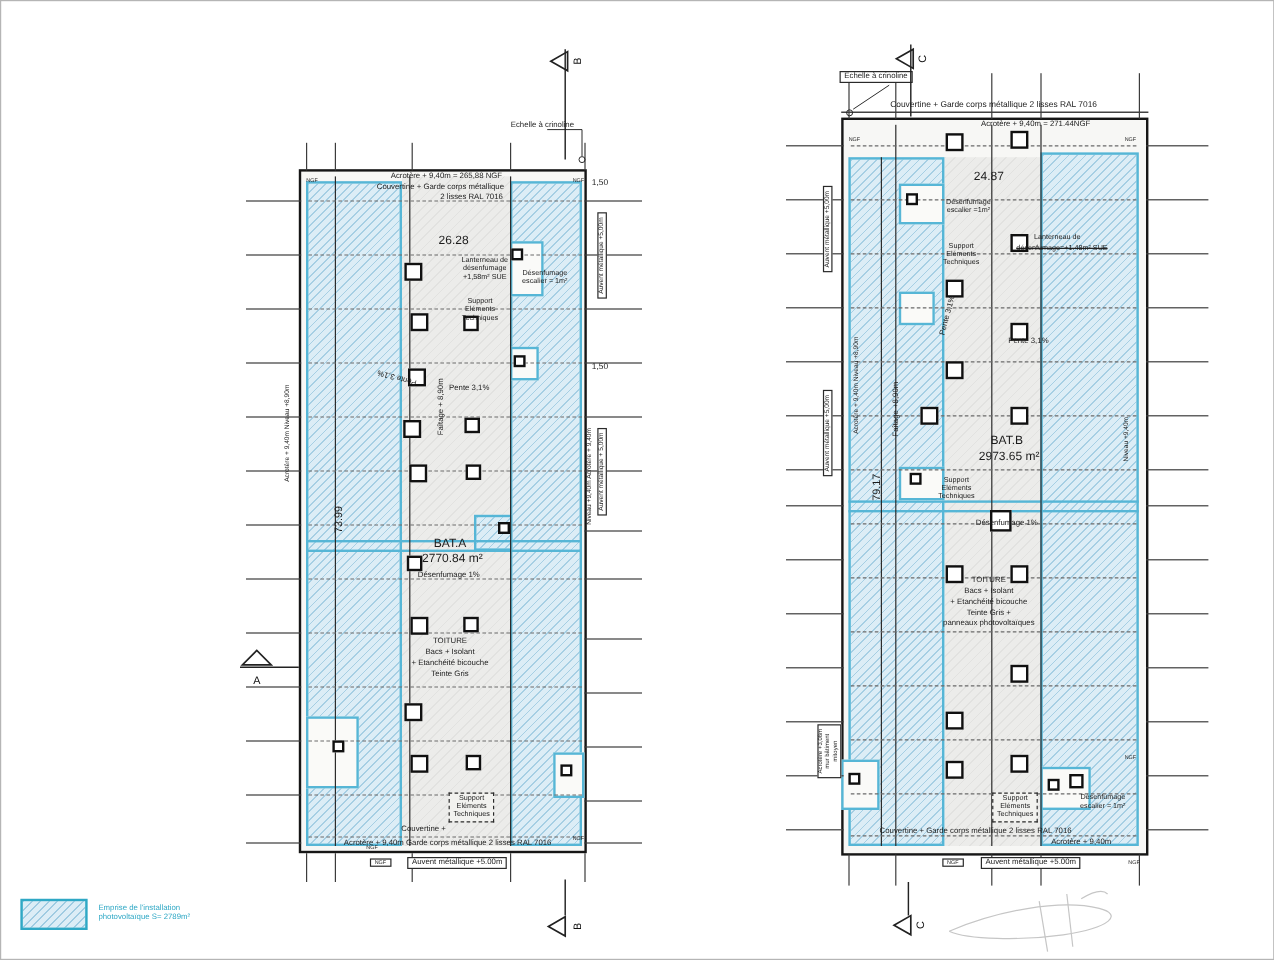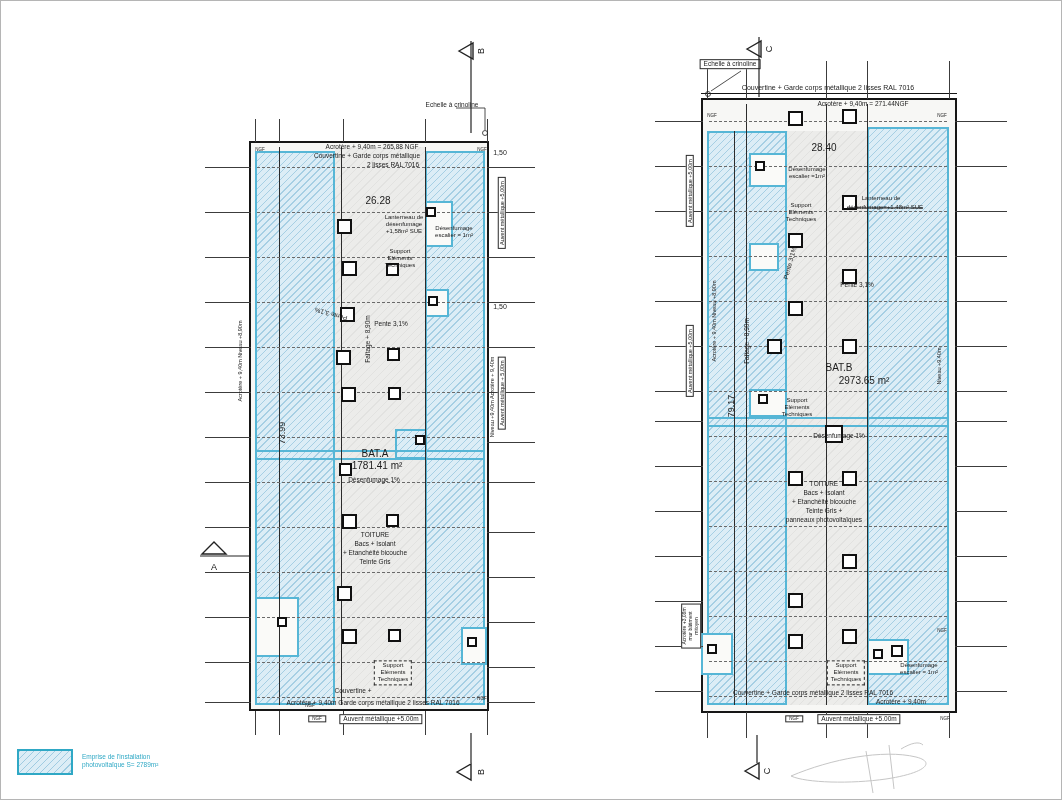--- a/index.html
+++ b/index.html
@@ -134,21 +134,21 @@
 +1,58m² SUE</div>
     <div class="ann pre" style="left: 453px; top: 231px; font-size: 6px;">Désenfumage
 escalier = 1m²</div>
     <div class="ann pre" style="left: 399px; top: 258px; font-size: 6px;">Support
 Eléments
 Techniques</div>
     <div class="ann" style="left: 330px; top: 313px; font-size: 6.5px; transform: translate(-50%, -50%) rotate(-165deg);">Pente 3,1%</div>
     <div class="ann" style="left: 390px; top: 323px; font-size: 6.5px;">Pente 3,1%</div>
     <div class="ann" style="left: 367px; top: 338px; font-size: 6.5px; transform: translate(-50%, -50%) rotate(-90deg);">Faîtage + 8,90m</div>
     <div class="ann" style="left: 374px; top: 453px; font-size: 10px;">BAT.A</div>
-    <div class="ann" style="left: 376px; top: 465px; font-size: 10px;">1781.41 m²</div>
+    <div class="ann" style="left: 376px; top: 465px; font-size: 10px;">2770.84 m²</div>
     <div class="ann" style="left: 373px; top: 479px; font-size: 6.5px;">Désenfumage 1%</div>
     <div class="ann" style="left: 374px; top: 534px; font-size: 6.5px;">TOITURE</div>
     <div class="ann" style="left: 374px; top: 543px; font-size: 6.5px;">Bacs + Isolant</div>
     <div class="ann" style="left: 374px; top: 552px; font-size: 6.5px;">+ Etanchéité bicouche</div>
     <div class="ann" style="left: 374px; top: 561px; font-size: 6.5px;">Teinte Gris</div>
     <div class="ann pre dashbox" style="left: 392px; top: 672px; font-size: 6px;">Support
 Eléments
 Techniques</div>
     <div class="ann" style="left: 352px; top: 690px; font-size: 6.5px;">Couvertine +</div>
     <div class="ann" style="left: 372px; top: 702px; font-size: 6.5px;">Acrotère + 9,40m Garde corps métallique 2 lisses RAL 7016</div>
@@ -248,33 +248,33 @@
     <div class="sq" style="left: 841px; top: 553px; width: 15px; height: 15px;"></div>
     <div class="sq" style="left: 787px; top: 592px; width: 15px; height: 15px;"></div>
     <div class="sq" style="left: 706px; top: 643px; width: 10px; height: 10px;"></div>
     <div class="sq" style="left: 787px; top: 633px; width: 15px; height: 15px;"></div>
     <div class="sq" style="left: 841px; top: 628px; width: 15px; height: 15px;"></div>
     <div class="sq" style="left: 872px; top: 648px; width: 10px; height: 10px;"></div>
     <div class="sq" style="left: 890px; top: 644px; width: 12px; height: 12px;"></div>
     <div class="ann box" style="left: 729px; top: 63px; font-size: 6.5px;">Echelle à crinoline</div>
     <div class="ann" style="left: 827px; top: 87px; font-size: 7px;">Couvertine + Garde corps métallique 2 lisses RAL 7016</div>
     <div class="ann" style="left: 862px; top: 103px; font-size: 6.5px;">Acrotère + 9,40m = 271.44NGF</div>
-    <div class="ann" style="left: 823px; top: 147px; font-size: 10px;">28.40</div>
+    <div class="ann" style="left: 823px; top: 147px; font-size: 10px;">24.87</div>
     <div class="ann" style="left: 880px; top: 198px; font-size: 6px;">Lanterneau de</div>
     <div class="ann strike" style="left: 884px; top: 207px; font-size: 6px;">désenfumage=+1.48m² SUE</div>
     <div class="ann pre" style="left: 806px; top: 172px; font-size: 6px;">Désenfumage
 escalier =1m²</div>
     <div class="ann pre" style="left: 800px; top: 212px; font-size: 6px;">Support
 Eléments
 Techniques</div>
     <div class="ann" style="left: 789px; top: 262px; font-size: 6.5px; transform: translate(-50%, -50%) rotate(-75deg);">Pente 3,1%</div>
     <div class="ann" style="left: 856px; top: 284px; font-size: 6.5px;">Pente 3,1%</div>
     <div class="ann" style="left: 746px; top: 340px; font-size: 6.5px; transform: translate(-50%, -50%) rotate(-90deg);">Faîtage +8,90m</div>
     <div class="ann" style="left: 838px; top: 367px; font-size: 10px;">BAT.B</div>
-    <div class="ann" style="left: 840px; top: 380px; font-size: 10px; margin-left: 23px;">2973.65 m²</div>
+    <div class="ann" style="left: 840px; top: 380px; font-size: 10px;">2973.65 m²</div>
     <div class="ann pre" style="left: 796px; top: 407px; font-size: 6px;">Support
 Eléments
 Techniques</div>
     <div class="ann" style="left: 838px; top: 435px; font-size: 6.5px;">Désenfumage 1%</div>
     <div class="ann" style="left: 823px; top: 483px; font-size: 6.5px;">TOITURE</div>
     <div class="ann" style="left: 823px; top: 492px; font-size: 6.5px;">Bacs + Isolant</div>
     <div class="ann" style="left: 823px; top: 501px; font-size: 6.5px;">+ Etanchéité bicouche</div>
     <div class="ann" style="left: 823px; top: 510px; font-size: 6.5px;">Teinte Gris +</div>
     <div class="ann" style="left: 823px; top: 519px; font-size: 6.5px;">panneaux photovoltaïques</div>
     <div class="ann pre dashbox" style="left: 845px; top: 672px; font-size: 6px;">Support

